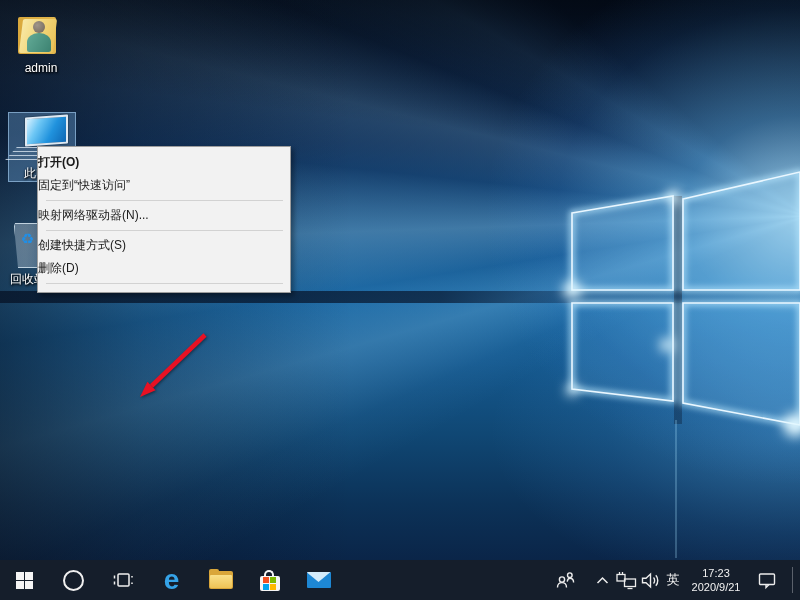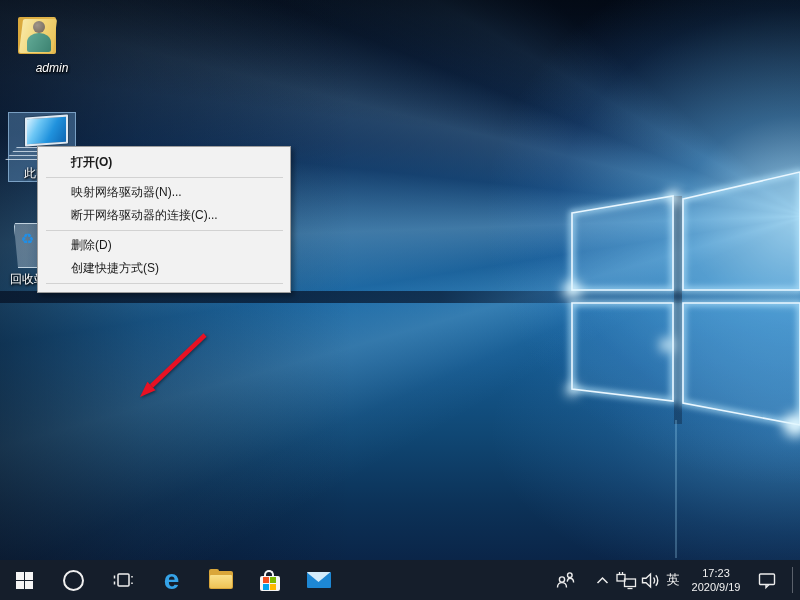--- a/index.html
+++ b/index.html
@@ -60,21 +60,21 @@
   .bin-body{position:absolute;left:14px;top:223px;width:27px;height:45px;z-index:3;
     background:linear-gradient(to right, rgba(185,205,222,0.40), rgba(238,248,255,0.30) 45%, rgba(150,175,195,0.38));
     clip-path:polygon(4% 0,96% 0,100% 7%,85% 100%,15% 100%,0 7%);
     box-shadow:inset 0 0 0 1px rgba(225,240,250,0.75);}
   .bin-glyph{position:absolute;left:14px;top:231px;width:27px;z-index:4;text-align:center;
     color:#1f8fe8;font-size:15px;line-height:15px;}
   
   .context-menu{position:absolute;left:37px;top:146px;width:254px;z-index:10;box-sizing:border-box;
     background:#f2f2f2;border:1px solid #9d9d9d;box-shadow:3px 3px 5px rgba(0,0,0,0.35);
     padding:4px 0 5px;color:#1a1a1a;font-size:12px;}
-  .menu-item{height:23px;line-height:23px;padding-left:33px;position:relative;cursor:default;}
+  .menu-item{height:23px;line-height:23px;position:relative;cursor:default;}
   .menu-item.bold{font-weight:bold;}
   .menu-item .item-icon{position:absolute;left:11px;top:4px;width:15px;height:15px;}
   .menu-sep{height:1px;background:#d2d2d2;margin:3px 7px 3px 8px;}
   
   .anno-arrow{position:absolute;left:130px;top:325px;z-index:20;pointer-events:none;}
   
   .taskbar{position:absolute;left:0;bottom:0;width:800px;height:40px;z-index:30;
     background:#151e2b;display:flex;align-items:center;color:#f2f2f2;}
   .tb-left{display:flex;align-items:center;height:100%;}
   .tb-btn{width:49px;height:40px;display:flex;align-items:center;justify-content:center;}
@@ -147,44 +147,44 @@
       <circle cx="572" cy="390" r="6"></circle>
       <circle cx="674" cy="197" r="7"></circle>
     </g>
   </svg>
 
   <div>
     <div class="folder-back"></div>
     <div class="folder-front"></div>
     <div class="person-head"></div>
     <div class="person-body"></div>
-    <div class="icon-label" style="left:16px;top:61px;width:72px;font-style:italic;">admin</div>
+    <div class="icon-label" style="left:5px;top:61px;width:72px;">admin</div>
   </div>
 
   <div>
     <div class="selection-box"></div>
     <div class="pc-monitor"></div>
     <div class="pc-kbd"></div>
     <div class="icon-label" style="left:6px;top:165px;width:72px;">此电脑</div>
   </div>
 
   <div>
     <div class="bin-body"></div>
     <div class="bin-glyph">♻</div>
     <div class="icon-label" style="left:-8px;top:271px;width:72px;">回收站</div>
   </div>
 
   <div class="context-menu">
     <div class="menu-item bold">打开(O)</div>
+    <div class="menu-item">固定到“快速访问”</div>
     <div class="menu-sep"></div>
     <div class="menu-item">映射网络驱动器(N)...</div>
-    <div class="menu-item">断开网络驱动器的连接(C)...</div>
     <div class="menu-sep"></div>
+    <div class="menu-item">创建快捷方式(S)</div>
     <div class="menu-item">删除(D)</div>
-    <div class="menu-item">创建快捷方式(S)</div>
     <div class="menu-sep"></div>
   </div>
 
   <svg class="anno-arrow" width="95" height="85" viewBox="0 0 95 85">
     <g filter="drop-shadow(1px 1px 1.5px rgba(0,0,0,0.45))">
       <line x1="75" y1="10" x2="21.5" y2="61" stroke="#e81123" stroke-width="4.5"></line>
       <polygon points="10,72 17.4,56.7 25.6,65.3" fill="#e81123"></polygon>
     </g>
   </svg>
 
@@ -260,21 +260,21 @@
         <svg width="21" height="19" viewBox="0 0 21 19" fill="none" stroke="#ececec" stroke-width="1.4">
           <path d="M2.5 7.2 H6 L10.5 3 V16 L6 11.8 H2.5 Z"></path>
           <path d="M13.5 6.5 C15 8 15 11 13.5 12.5"></path>
           <path d="M15.8 4.2 C18.4 7 18.4 12 15.8 14.8"></path>
         </svg>
       </div>
       <div class="tray-item ime-label" style="width:22px;">英</div>
       <div class="tray-item" style="width:64px;">
         <div class="clock">
           <div>17:23</div>
-          <div>2020/9/19</div>
+          <div>2020/9/21</div>
         </div>
       </div>
       <div class="tray-item" style="width:38px;">
         <svg width="21" height="19" viewBox="0 0 21 19" fill="none" stroke="#ececec" stroke-width="1.4">
           <rect x="2.5" y="3" width="15" height="10.5" rx="1"></rect>
           <path d="M9 13.5 V16.5 L12 13.5" fill="none"></path>
         </svg>
       </div>
       <div class="show-desktop-sep"></div>
       <div class="show-desktop"></div>

